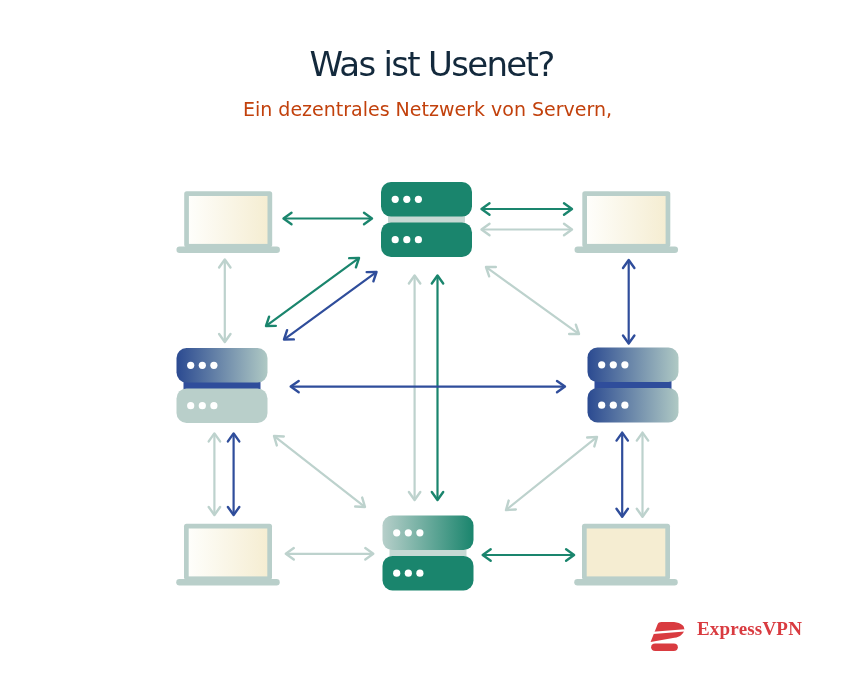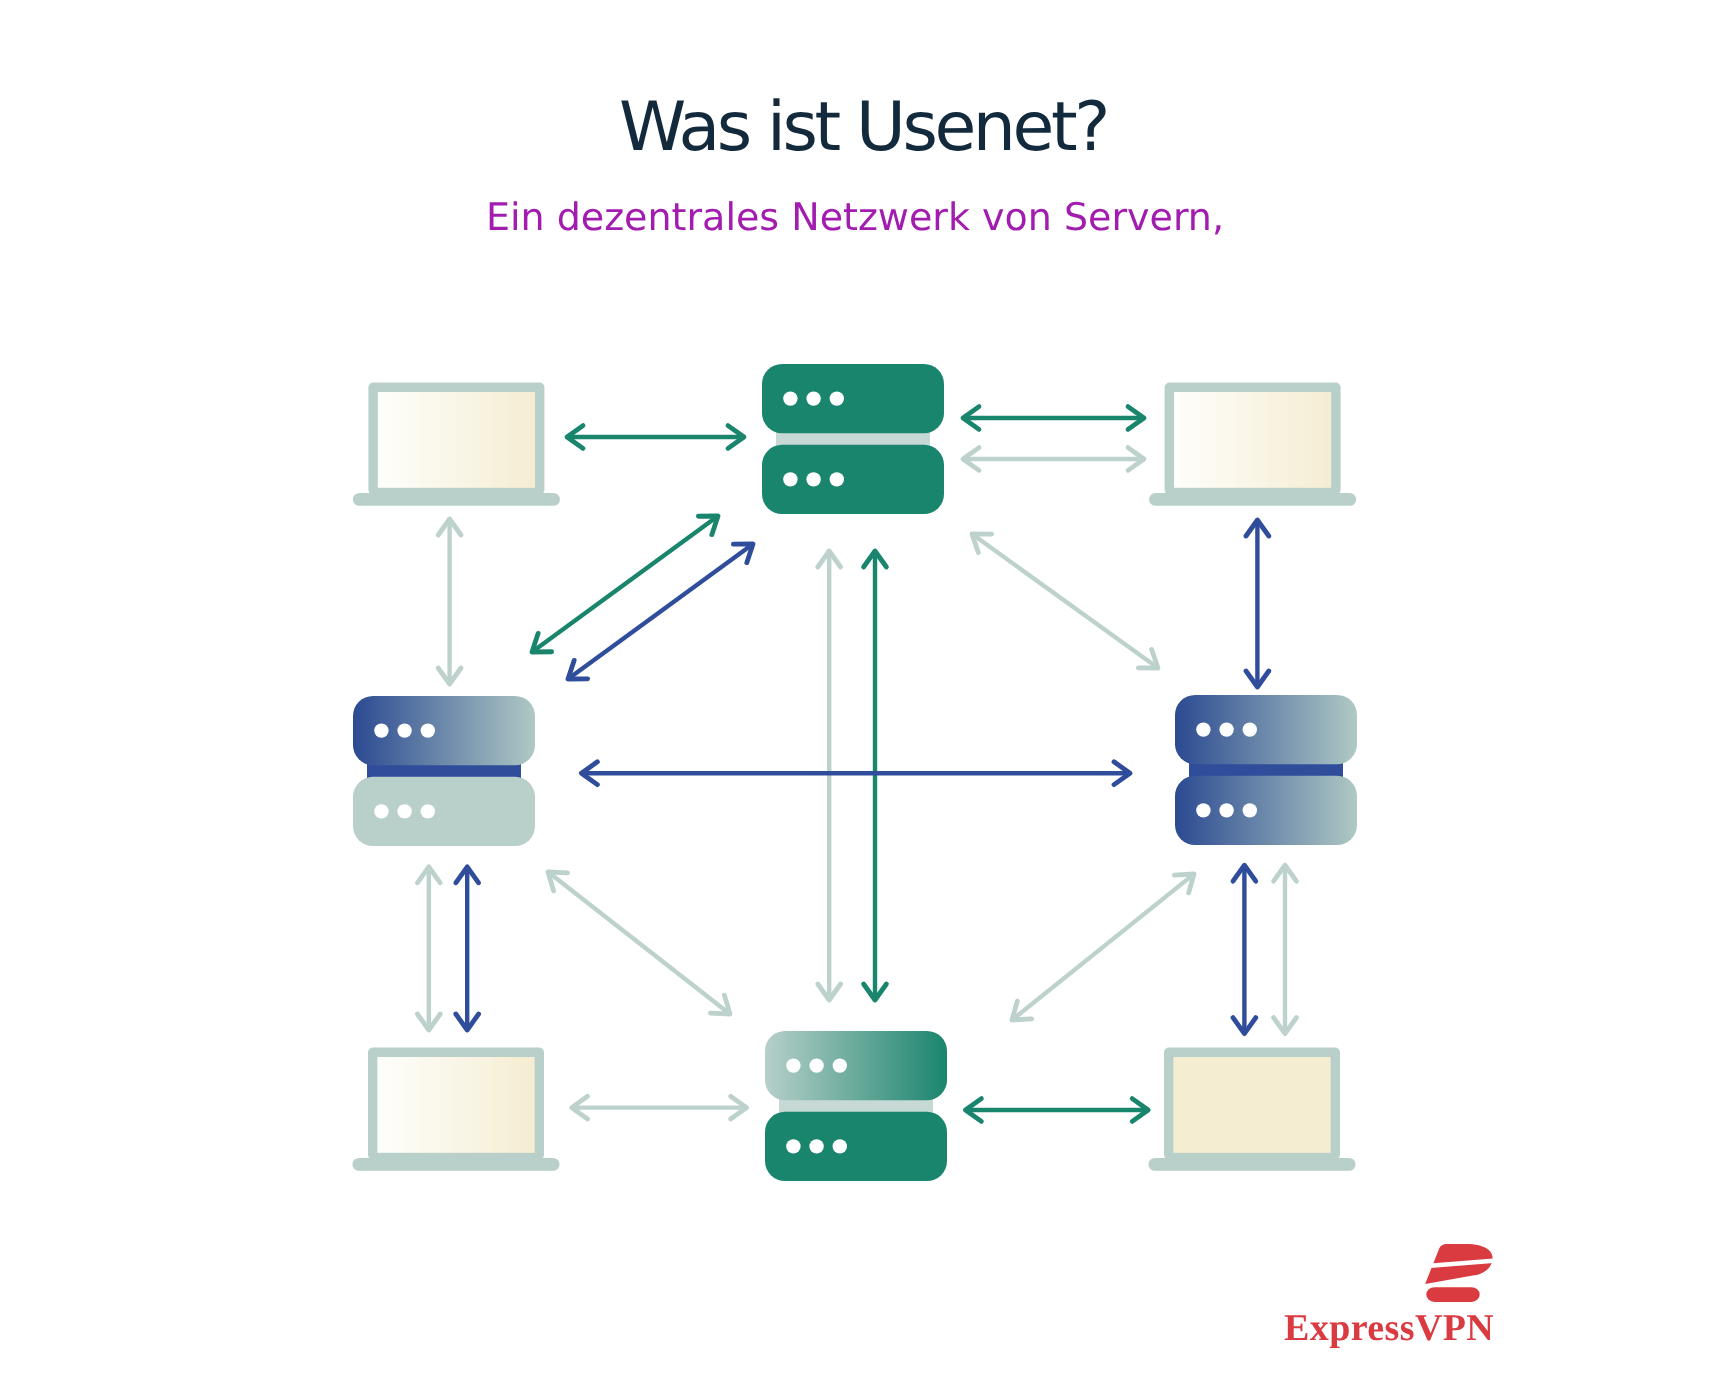--- a/index.html
+++ b/index.html
@@ -38,46 +38,45 @@
   }
   .subtitle span { display: block; }
   #diagram {
     position: absolute;
     left: 0; top: 0;
     width: 855px;
     height: 687px;
   }
   .brand {
     position: absolute;
-    left: 630px;
+    left: 649px;
     top: 616px;
     display: flex;
-    align-items: flex-end;
-    flex-direction: column;
+    align-items: flex-start;
   }
   .brand svg { display: block; }
   .brand-word {
     font-family: "Liberation Serif", "DejaVu Serif", serif;
     font-weight: 700;
     font-size: 19px;
     letter-spacing: 0.2px;
     color: #D93B40;
     margin-left: 12px;
     position: relative;
     top: 1.5px;
   }
 </style>
 </head>
 <body>
 
 <div class="stage">
 
   <h1 class="title" style="color: rgb(19, 41, 60);">Was ist Usenet?</h1>
 
-  <p class="subtitle" style="color: #a21caf;">
+  <p class="subtitle" style="color: #c2410c;">
     <span>Ein dezentrales Netzwerk von Servern,</span>
   </p>
 
   <svg id="diagram" viewBox="0 0 855 687">
     <defs>
       <linearGradient id="gradBlue" x1="0" y1="0" x2="1" y2="0">
         <stop id="gradBlue0" offset="0" stop-color="#2B4A91"></stop>
         <stop id="gradBlue1" offset="1" stop-color="#AFC9C4"></stop>
       </linearGradient>
       <linearGradient id="gradGreen" x1="0" y1="0" x2="1" y2="0">

